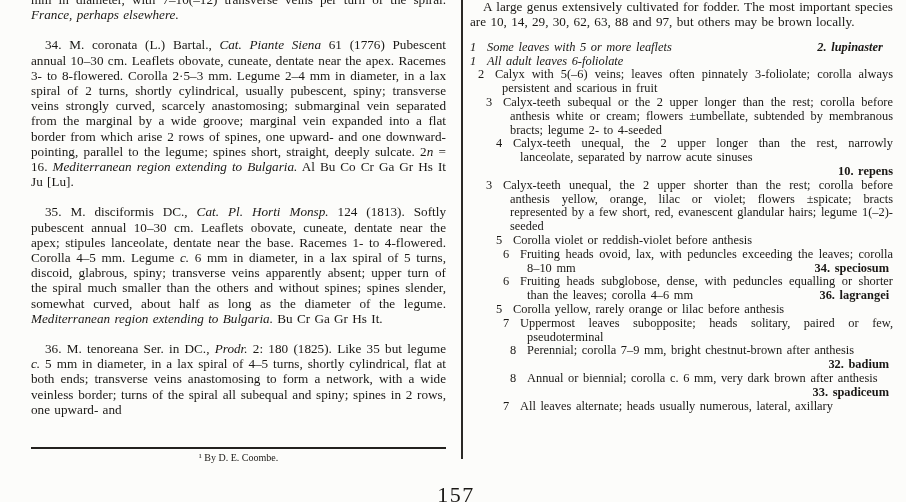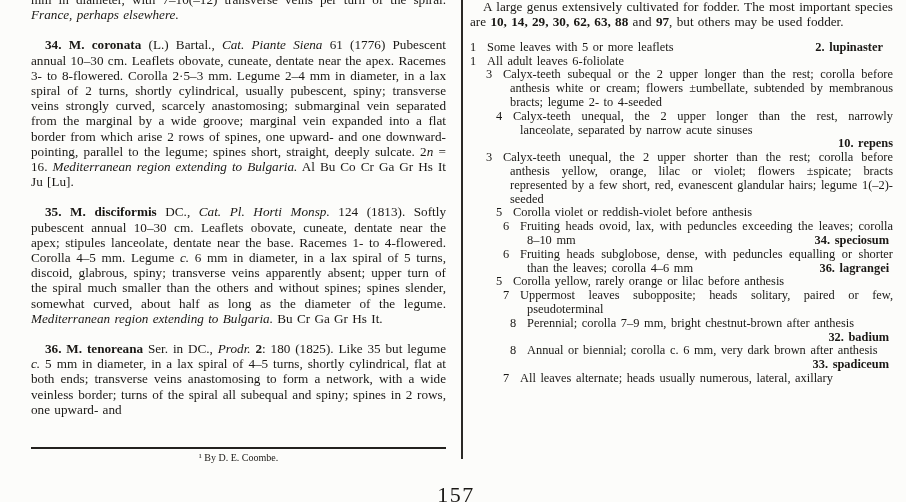--- a/index.html
+++ b/index.html
@@ -29,31 +29,31 @@
   .col-right{position:absolute;left:470px;top:-1px;width:423px;}
   .intro{
     margin:0;font-size:13.2px;line-height:15.4px;
     text-align:justify;text-indent:13px;word-spacing:1px;
   }
   .key{margin-top:11px;font-size:12.4px;line-height:13.8px;}
   .ki{
     text-align:justify;word-spacing:1.5px;
     text-indent:-24px;overflow:hidden;
   }
-  .lv0{padding-left:24px;}
+  .lv0{padding-left:24px;font-style:italic;}
   .lv1{padding-left:32px;}
   .lv2{padding-left:40px;}
   .lv3{padding-left:50px;}
   .lv4{padding-left:57px;}
   .lv5{padding-left:64px;}
   .ki .num{display:inline-block;width:17px;text-indent:0;}
   .species{float:right;font-weight:bold;margin-left:8px;}
   .species.own-line{float:none;display:block;text-align:right;text-indent:0;margin-left:0;}
   
-  .sg-b{font-weight:bold;}
+  .sg-b{font-weight:normal;}
   .sg-i{font-style:italic;margin-top:34px;}
   
   .footnote-rule{
     position:absolute;left:31px;top:447px;width:415px;height:2px;
     background:#23211e;
   }
   .footnote{
     position:absolute;left:31px;top:452px;width:415px;
     text-align:center;font-size:10px;
   }
@@ -70,33 +70,36 @@
   <div class="col-left">
     <p class="para partial"><span class="sg-r">mm in diameter, with 7–10(–12) transverse veins per turn of the spiral. </span><span class="sg-i">France, perhaps elsewhere.</span></p>
     <p class="para indent"><span class="sg-b">34. M. coronata </span><span class="sg-r">(L.) Bartal., </span><span class="sg-i">Cat. Piante Siena </span><span class="sg-r">61 (1776) Pubescent annual 10–30 cm. Leaflets obovate, cuneate, dentate near the apex. Racemes 3- to 8-flowered. Corolla 2·5–3 mm. Legume 2–4 mm in diameter, in a lax spiral of 2 turns, shortly cylindrical, usually pubescent, spiny; transverse veins strongly curved, scarcely anastomosing; submarginal vein separated from the marginal by a wide groove; marginal vein expanded into a flat border from which arise 2 rows of spines, one upward- and one downward-pointing, parallel to the legume; spines short, straight, deeply sulcate. 2</span><span class="sg-i">n</span><span class="sg-r"> = 16. </span><span class="sg-i">Mediterranean region extending to Bulgaria.</span><span class="sg-r"> Al Bu Co Cr Ga Gr Hs It Ju [Lu].</span></p>
     <p class="para indent"><span class="sg-b">35. M. disciformis </span><span class="sg-r">DC., </span><span class="sg-i">Cat. Pl. Horti Monsp. </span><span class="sg-r">124 (1813). Softly pubescent annual 10–30 cm. Leaflets obovate, cuneate, dentate near the apex; stipules lanceolate, dentate near the base. Racemes 1- to 4-flowered. Corolla 4–5 mm. Legume </span><span class="sg-i">c.</span><span class="sg-r"> 6 mm in diameter, in a lax spiral of 5 turns, discoid, glabrous, spiny; transverse veins apparently absent; upper turn of the spiral much smaller than the others and without spines; spines slender, somewhat curved, about half as long as the diameter of the legume. </span><span class="sg-i">Mediterranean region extending to Bulgaria.</span><span class="sg-r"> Bu Cr Ga Gr Hs It.</span></p>
     <p class="para indent"><span class="sg-b">36. M. tenoreana </span><span class="sg-r">Ser. in DC., </span><span class="sg-i">Prodr. </span><span class="sg-b">2</span><span class="sg-r">: 180 (1825). Like 35 but legume </span><span class="sg-i">c.</span><span class="sg-r"> 5 mm in diameter, in a lax spiral of 4–5 turns, shortly cylindrical, flat at both ends; transverse veins anastomosing to form a network, with a wide veinless border; turns of the spiral all subequal and spiny; spines in 2 rows, one upward- and</span></p>
   </div>
 
   <div class="divider"></div>
 
   <div class="col-right">
-    <p class="intro"><span class="sg-r">A large genus extensively cultivated for fodder. The most important species are </span><span class="sg-b">10, 14, 29, 30, 62, 63, 88</span><span class="sg-r"> and </span><span class="sg-b">97</span><span class="sg-r">, but others may be used fodder.</span></p>
+    <p class="intro"><span class="sg-r">A large genus extensively cultivated for fodder. The most important species are </span><span class="sg-b">10, 14, 29, 30, 62, 63, 88</span><span class="sg-r"> and </span><span class="sg-b">97</span><span class="sg-r">, but others may be brown locally.</span></p>
 
     <div class="key">
 
       <div class="ki lv0">
         <span class="num">1</span><span class="ktext">Some leaves with 5 or more leaflets</span>
         <span class="species">2. lupinaster</span>
       </div>
 
       <div class="ki lv0">
         <span class="num">1</span><span class="ktext">All adult leaves 6-foliolate</span>
       </div>
 
+      <div class="ki lv1">
+        <span class="num">2</span><span class="ktext">Calyx with 5(–6) veins; leaves often pinnately 3-foliolate; corolla always persistent and scarious in fruit</span>
+      </div>
 
       <div class="ki lv2">
         <span class="num">3</span><span class="ktext">Calyx-teeth subequal or the 2 upper longer than the rest; corolla before anthesis white or cream; flowers ±umbellate, subtended by membranous bracts; legume 2- to 4-seeded</span>
       </div>
 
 
       <div class="ki lv3">
         <span class="num">4</span><span class="ktext">Calyx-teeth unequal, the 2 upper longer than the rest, narrowly lanceolate, separated by narrow acute sinuses</span>
         <span class="species own-line">10. repens</span>
       </div>

